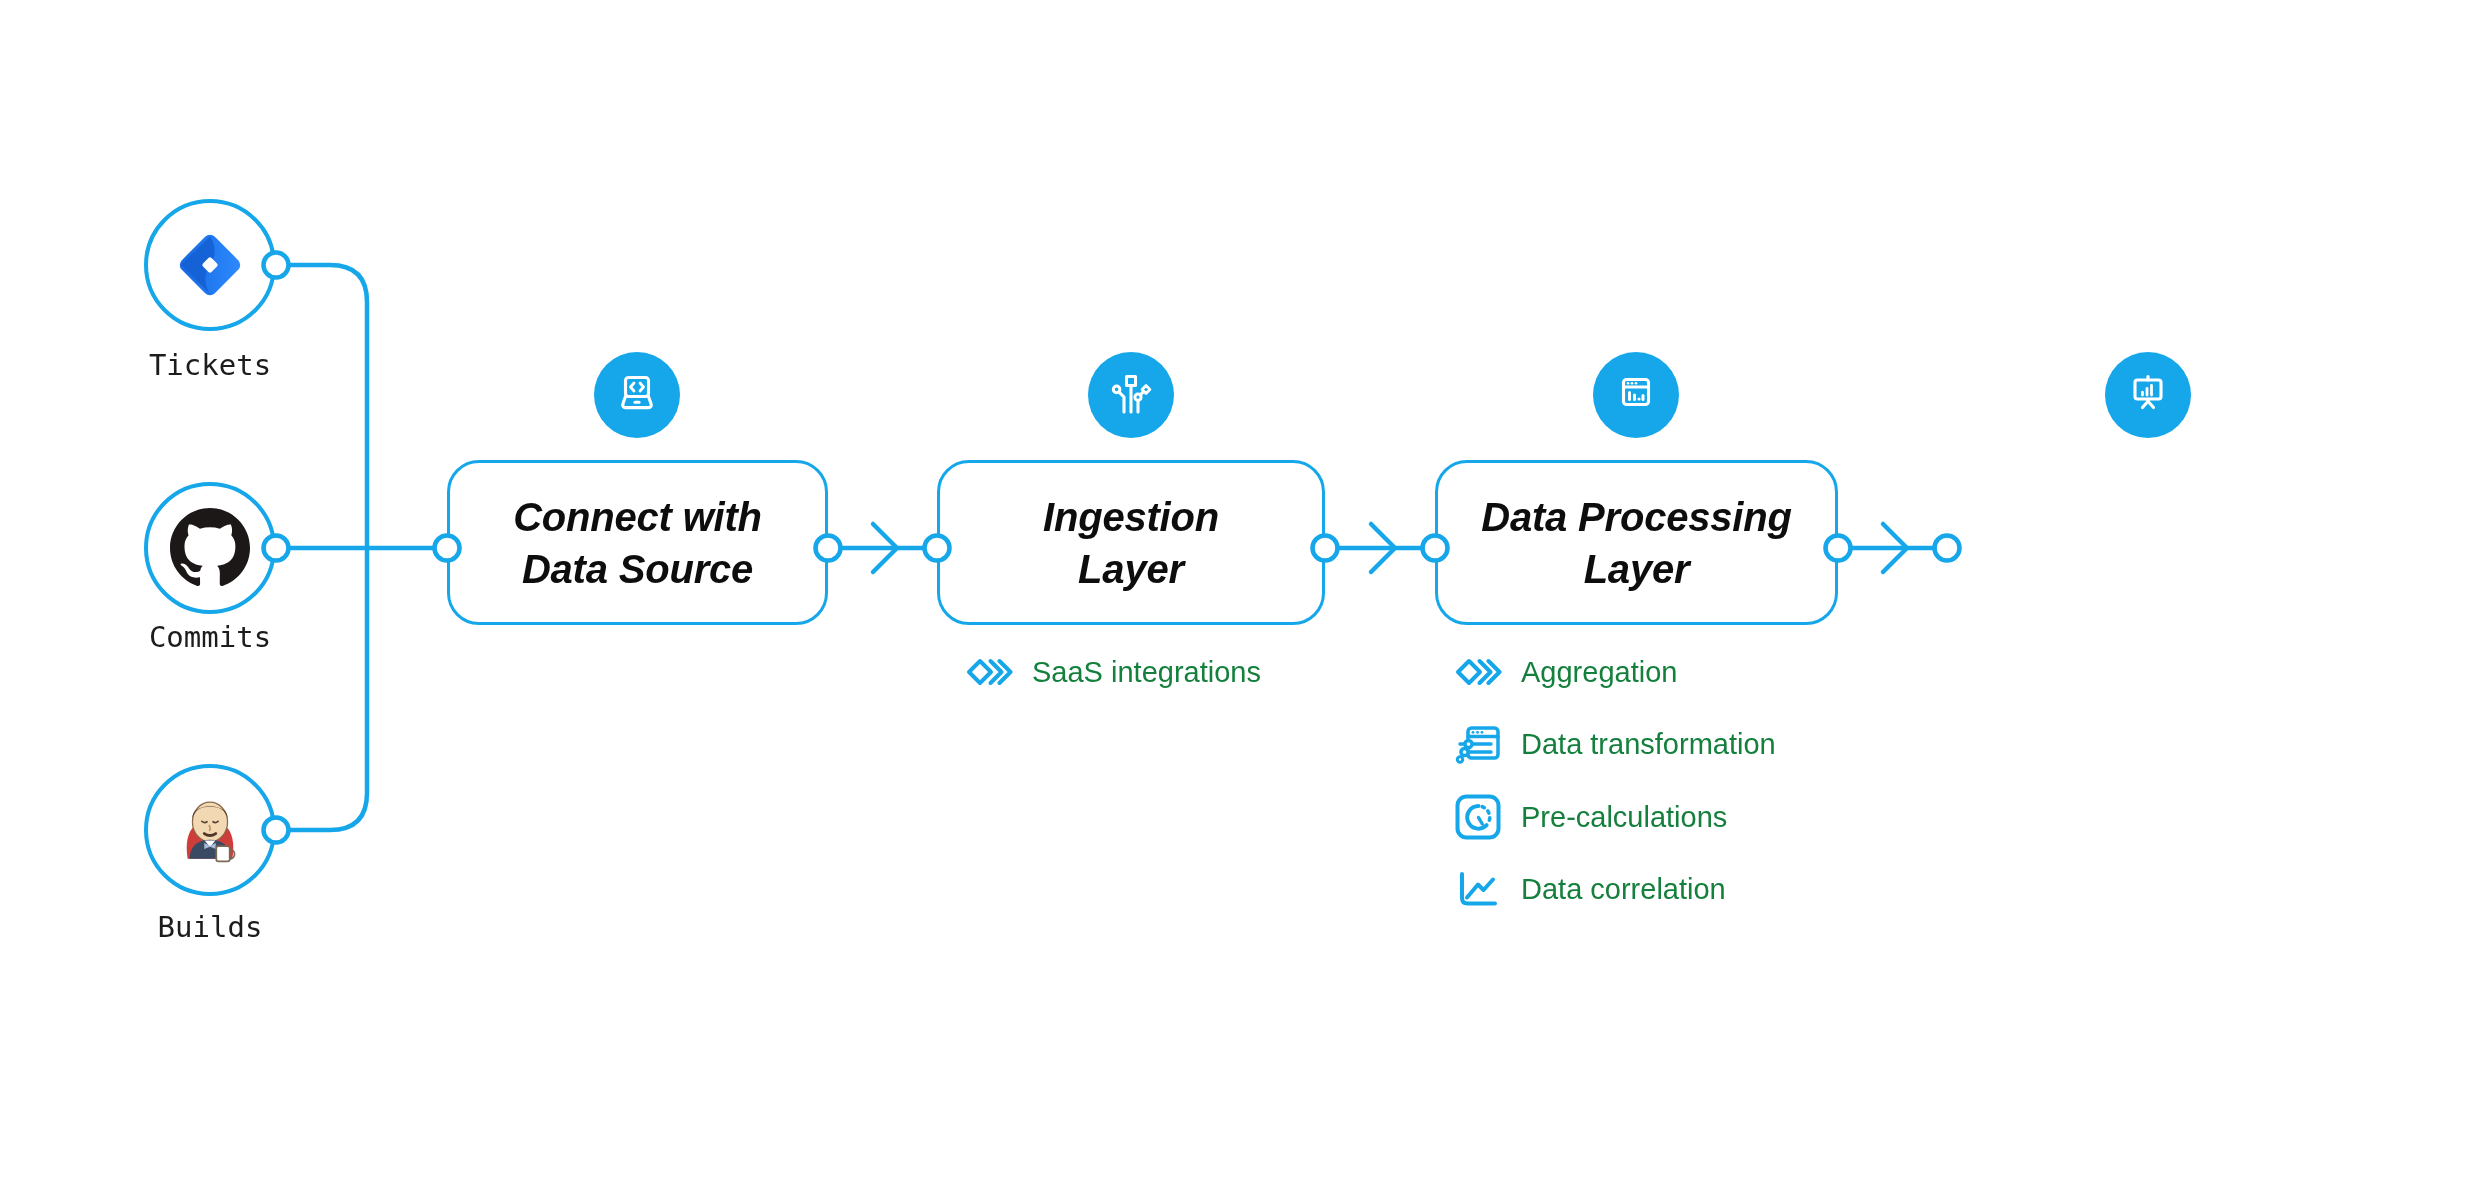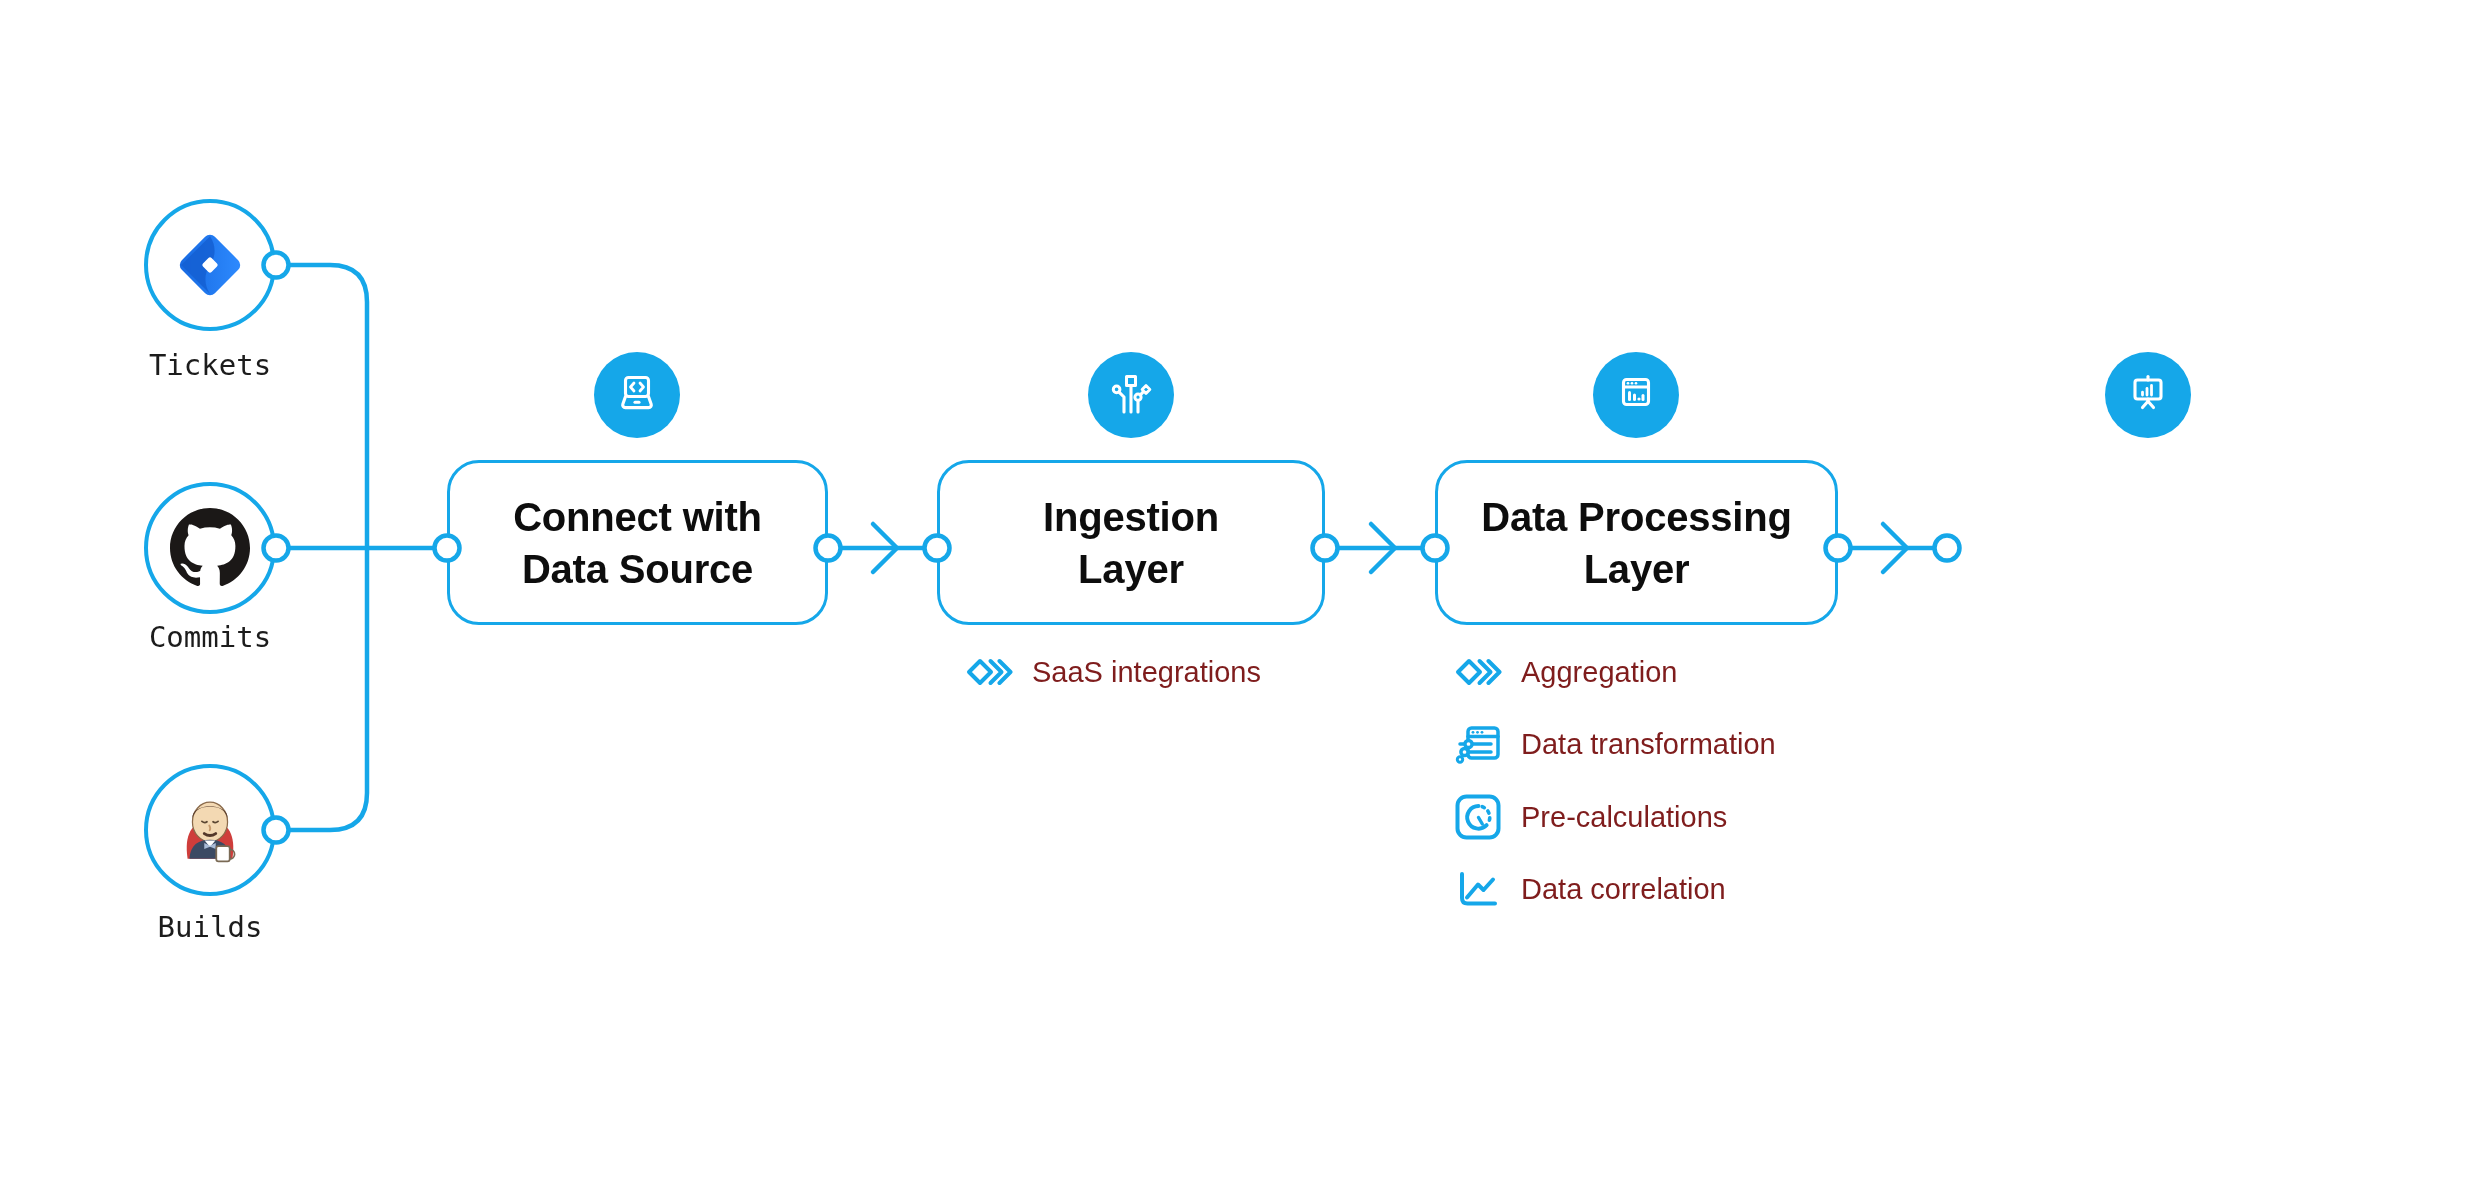--- a/index.html
+++ b/index.html
@@ -20,31 +20,31 @@
   }
   
   .stage-box{
     position:absolute;top:460px;height:165px;border:3.5px solid var(--accent);
     border-radius:32px;background:#fff;box-sizing:border-box;
     display:flex;align-items:center;justify-content:center;
   }
   .stage-lines{height:104px;text-align:center;}
   .stage-line{
     display:block;font-size:40px;line-height:52px;font-weight:bold;color:#0d0d0d;
-    white-space:nowrap;letter-spacing:-0.2px;
+    white-space:nowrap;letter-spacing:-0.2px;font-style:italic;
   }
   .stage-badge{
     position:absolute;top:352px;width:86px;height:86px;border-radius:50%;
     background:var(--accent);display:flex;align-items:center;justify-content:center;
   }
   
   .feature-list{position:absolute;top:636px;}
   .feature-item{display:flex;align-items:center;height:72.5px;}
   .feature-icon{width:50px;flex-shrink:0;display:flex;align-items:center;}
-  .feature-label{margin-left:16px;font-size:29px;color:#7f1d1d;white-space:nowrap;}
+  .feature-label{margin-left:16px;font-size:29px;color:#15803d;white-space:nowrap;}
   
   .overlay{position:absolute;left:0;top:0;pointer-events:none;}
 </style>
 </head>
 <body>
 
 <div class="canvas" style="--accent:#15a7e9;">
 
   <div class="source-circle" style="left:144px;top:199px;">
     <svg width="66" height="66" viewBox="0 0 48 48">

